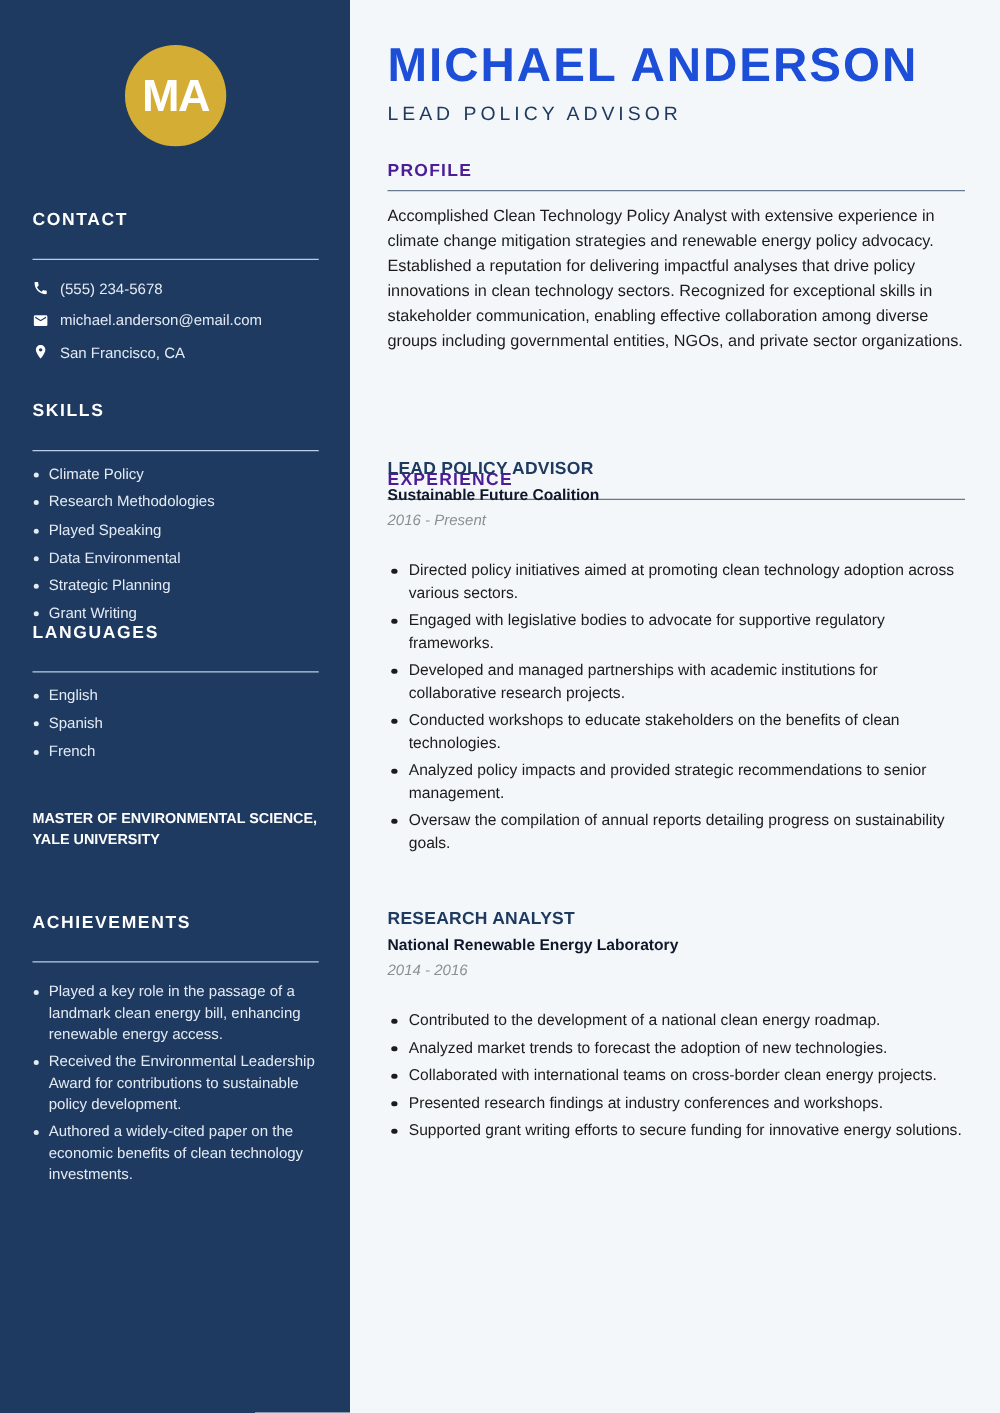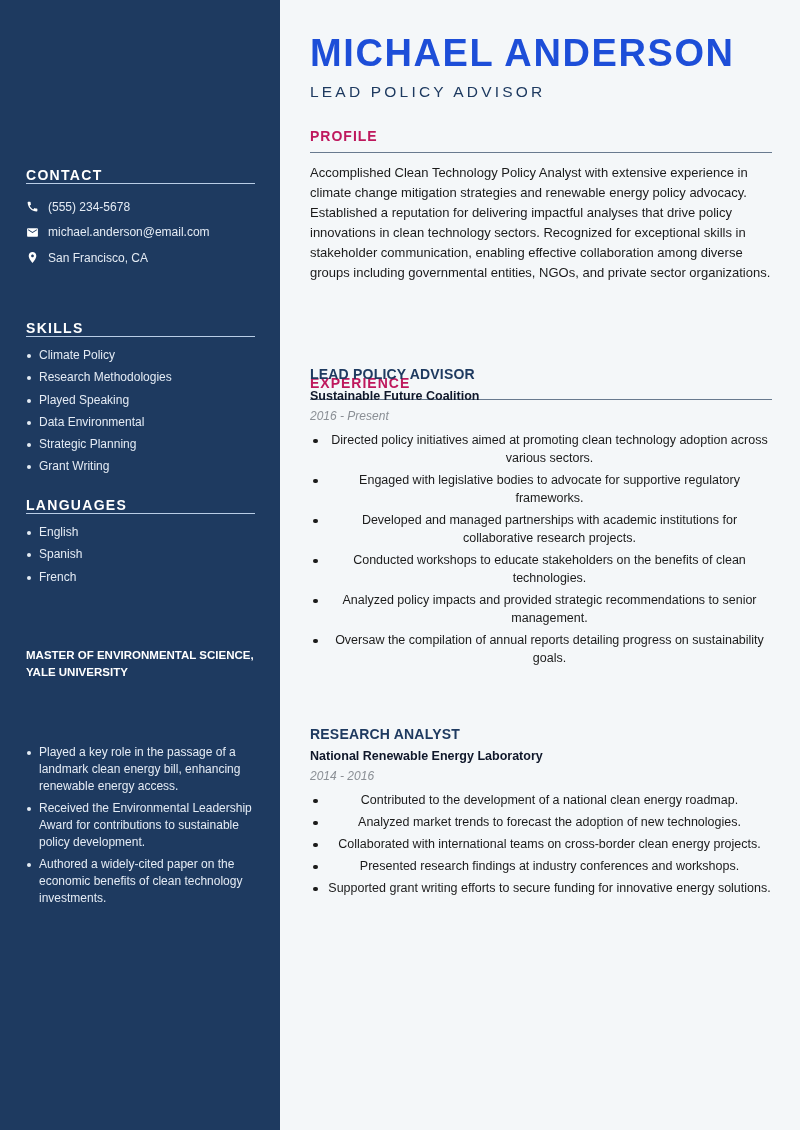--- a/index.html
+++ b/index.html
@@ -21,21 +21,21 @@
     position: absolute; left: 100px; top: 36px;
     width: 81px; height: 81px; border-radius: 50%;
     background: #d4ae34;
     display: flex; align-items: center; justify-content: center;
     color: #ffffff; font-weight: bold; font-size: 36px;
     letter-spacing: -1px;
   }
   .side-section { position: absolute; left: 26px; width: 229px; }
   .side-h {
     font-size: 14px; font-weight: bold; letter-spacing: 1.3px;
-    color: #ffffff; padding-bottom: 0;
+    color: #ffffff; padding-bottom: 24px;
     border-bottom: 1.5px solid #b9cde6;
   }
   .contact-row {
     display: flex; align-items: center; height: 25.5px;
     font-size: 12px; color: #e4ebf4;
   }
   .contact-row:first-of-type { margin-top: 10px; }
   .cicon { width: 22px; display: inline-flex; align-items: center; }
   .cicon svg { width: 13px; height: 13px; fill: #ffffff; }
   .blist { list-style: none; margin-top: 10px; }
@@ -59,45 +59,48 @@
     position: absolute; top: 32px; left: 0;
     font-size: 38px; font-weight: bold; color: #1d4ed8; letter-spacing: 1.6px;
     white-space: nowrap;
   }
   .title {
     position: absolute; top: 83px; left: 0;
     font-size: 15.5px; color: #1e3a60; letter-spacing: 3.2px;
   }
   .main-h {
     position: absolute; left: 0; width: 462px;
-    font-size: 14px; font-weight: bold; color: #be185d; letter-spacing: 1px;
+    font-size: 14px; font-weight: bold; color: #4c1d95; letter-spacing: 1px;
     padding-bottom: 8px; border-bottom: 1.5px solid #687a8f;
   }
   .para {
     position: absolute; left: 0; width: 462px;
     font-size: 13px; line-height: 20px; color: #1b1b1b;
   }
   .job { position: absolute; left: 0; width: 462px; }
   .job-title { font-size: 14px; font-weight: bold; color: #1e3a60; letter-spacing: 0.2px; }
   .job-org { font-size: 12.5px; font-weight: bold; color: #0f172a; margin-top: 7px; }
   .job-date { font-size: 12px; font-style: italic; color: #8a8f95; margin-top: 6px; }
-  .jlist { list-style: none; margin-top: 8px; text-align: center; }
+  .jlist { list-style: none; margin-top: 24px; }
   .jlist li {
     position: relative; padding-left: 17px;
     font-size: 12.5px; line-height: 18px; color: #1b1b1b; margin-bottom: 4px;
   }
   .jlist li::before {
     content: ""; position: absolute; left: 3px; top: 7.5px;
     width: 4.5px; height: 4.5px; border-radius: 50%; background: #1b1b1b;
   }
 </style>
 </head>
 <body>
 
 <aside class="sidebar">
+  <div class="avatar">
+    <span>MA</span>
+  </div>
 
   <section class="side-section" style="top:167px;">
     <h2 class="side-h">CONTACT</h2>
     <div style="margin-top:9px;">
       <div class="contact-row">
         <span class="cicon">
           <svg viewBox="0 0 24 24">
               <path d="M6.6 10.8c1.4 2.8 3.8 5.1 6.6 6.6l2.2-2.2c.3-.3.7-.4 1-.2 1.1.4 2.3.6 3.6.6.6 0 1 .4 1 1V20c0 .6-.4 1-1 1C10.6 21 3 13.4 3 4c0-.6.4-1 1-1h3.5c.6 0 1 .4 1 1 0 1.3.2 2.5.6 3.6.1.3 0 .7-.2 1L6.6 10.8z"></path>
             </svg>
         </span>
@@ -141,20 +144,21 @@
       <li>Spanish</li>
       <li>French</li>
     </ul>
   </section>
 
   <section class="side-section" style="top:623px;">
     <p class="edu-text">MASTER OF ENVIRONMENTAL SCIENCE, YALE UNIVERSITY</p>
   </section>
 
   <section class="side-section" style="top:729px;">
+    <h2 class="side-h">ACHIEVEMENTS</h2>
     <ul class="blist ach" style="margin-top:15px;">
       <li>Played a key role in the passage of a landmark clean energy bill, enhancing renewable energy access.</li>
       <li>Received the Environmental Leadership Award for contributions to sustainable policy development.</li>
       <li>Authored a widely-cited paper on the economic benefits of clean technology investments.</li>
     </ul>
   </section>
 </aside>
 
 <main class="main">
   <h1 class="name">MICHAEL ANDERSON</h1>

